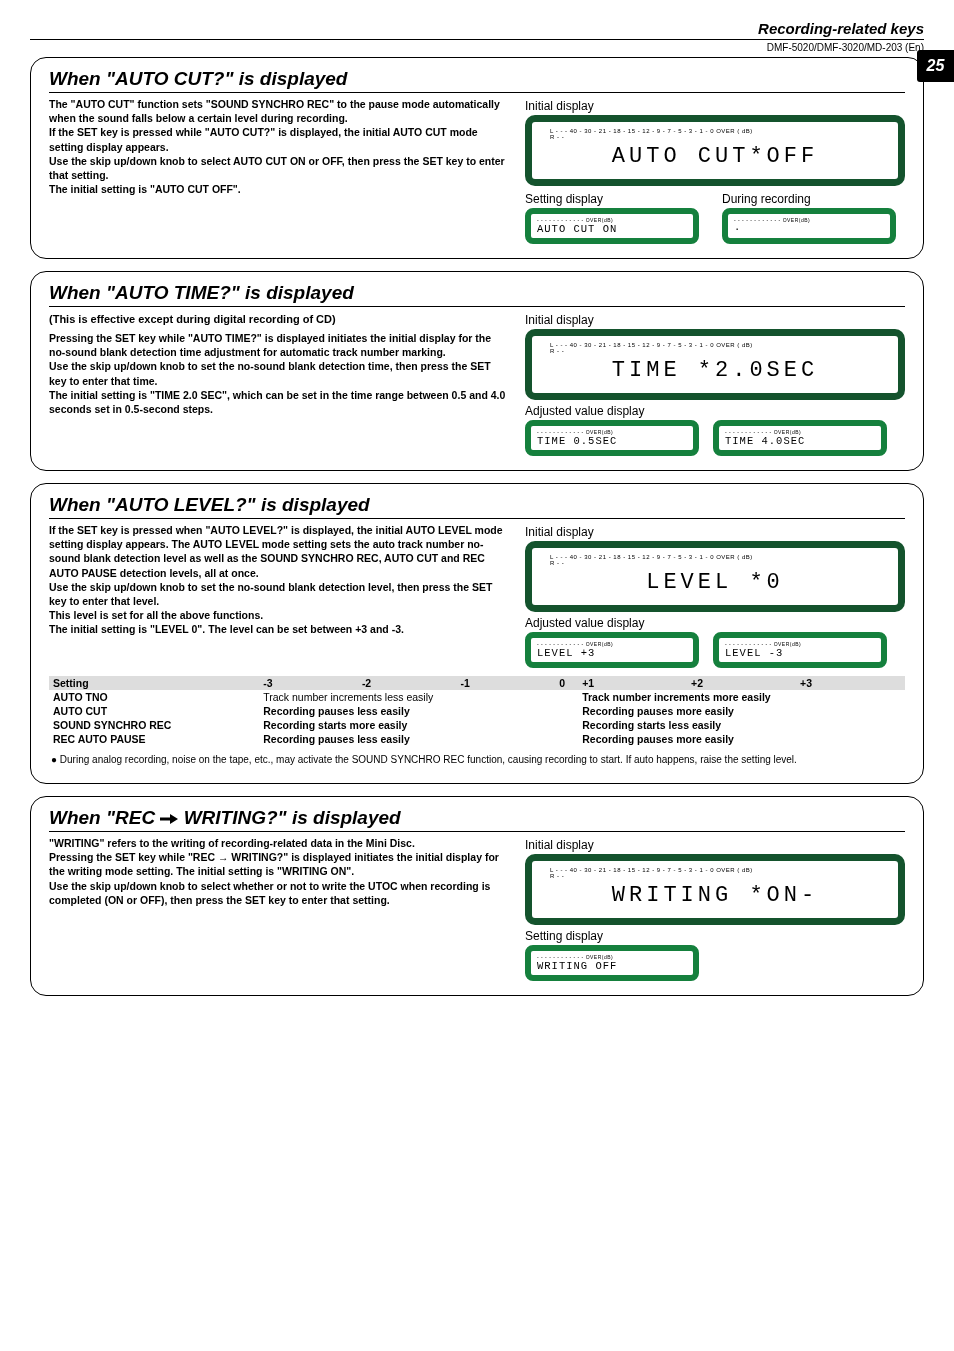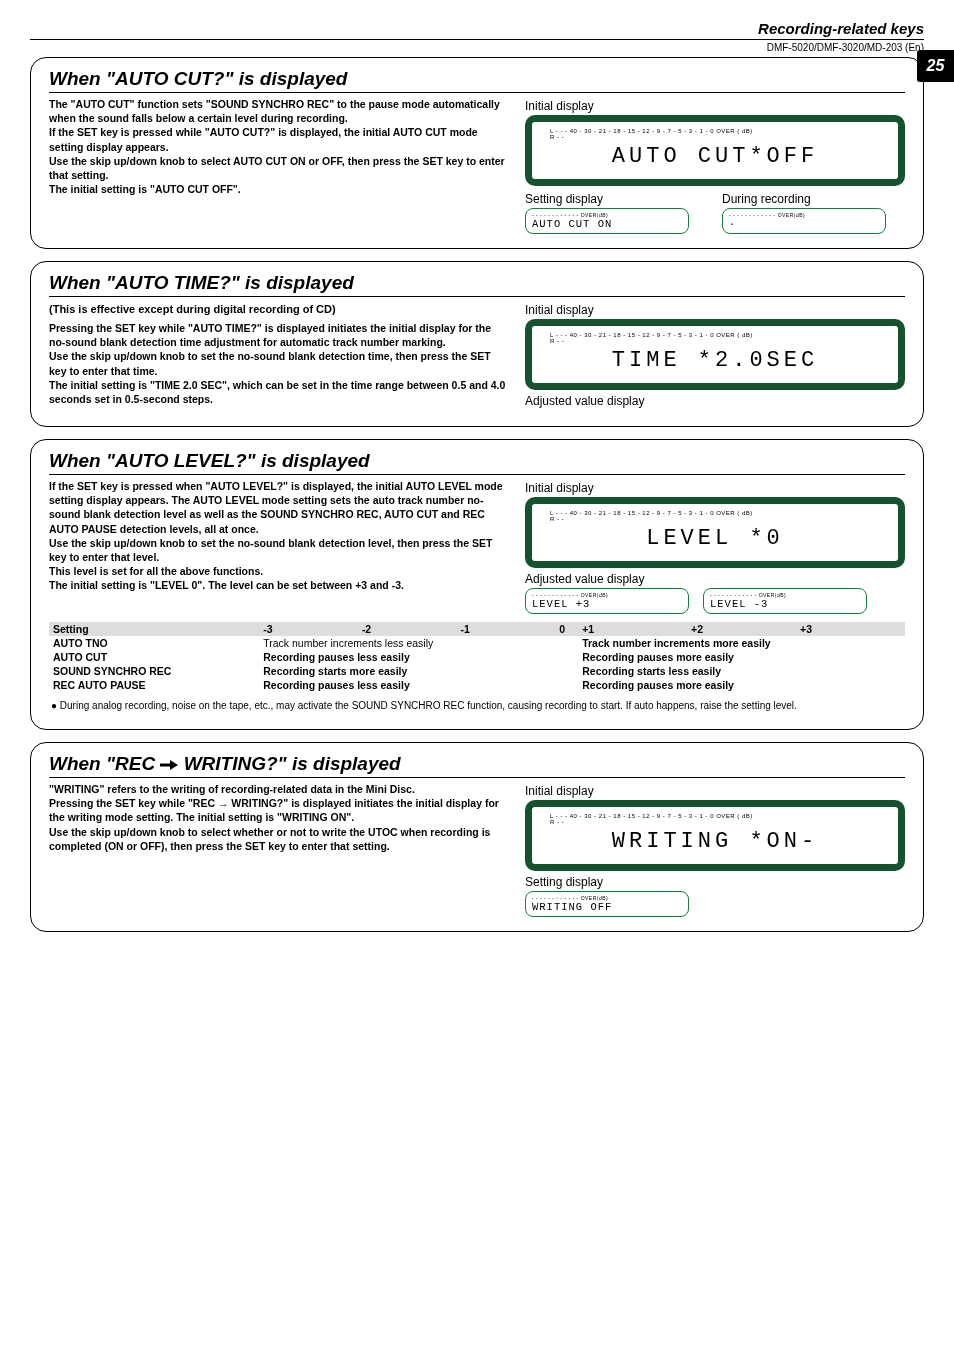--- a/index.html
+++ b/index.html
@@ -85,21 +85,21 @@
   }
   .lcd-meter { font-size: 6px; letter-spacing: 0.5px; white-space: nowrap; overflow: hidden; }
   .lcd-text {
     font-family: "Courier New", monospace;
     font-size: 22px;
     letter-spacing: 4px;
     text-align: center;
     padding: 4px 0;
   }
   .lcd-small {
-    border: 1px solid #15803d;
+    border: 6px solid #15803d;
     border-radius: 8px;
     padding: 3px 6px;
     display: inline-block;
     min-width: 150px;
     background: #fff;
     vertical-align: top;
   }
   .lcd-small .lcd-meter { font-size: 5px; }
   .lcd-small .lcd-text-sm {
     font-family: "Courier New", monospace;
@@ -192,20 +192,30 @@
 The initial setting is "TIME   2.0 SEC", which can be set in the time range between 0.5 and 4.0 seconds set in 0.5-second steps.</p>
       </div>
       <div class="right-col">
         <div class="caption">Initial display</div>
         <div class="lcd-big">
           <div class="lcd-meter" style="white-space:pre-line;">L - - - 40 - 30 - 21 - 18 - 15 - 12 - 9 - 7 - 5 - 3 - 1 - 0 OVER ( dB)
 R - -</div>
           <div class="lcd-text">TIME *2.0SEC</div>
         </div>
         <div class="caption">Adjusted value display</div>
+        <div class="small-row">
+          <div class="lcd-small">
+            <div class="lcd-meter">- - - - - - - - - - - - OVER(dB)</div>
+            <div class="lcd-text-sm">TIME  0.5SEC</div>
+          </div>
+          <div class="lcd-small">
+            <div class="lcd-meter">- - - - - - - - - - - - OVER(dB)</div>
+            <div class="lcd-text-sm">TIME  4.0SEC</div>
+          </div>
+        </div>
       </div>
     </div>
   </div>
 
   <div class="section">
     <h2>When "AUTO LEVEL?" is displayed</h2>
     <div class="section-body">
       <div class="left-col">
         <p class="para" style="white-space:pre-line;">If the SET key is pressed when "AUTO LEVEL?" is displayed, the initial AUTO LEVEL mode setting display appears.  The AUTO LEVEL mode setting sets the auto track number no-sound blank detection level as well as the SOUND SYNCHRO REC, AUTO CUT and REC AUTO PAUSE detection levels, all at once.
 Use the skip up/down knob to set the no-sound blank detection level, then press the SET key to enter that level.

